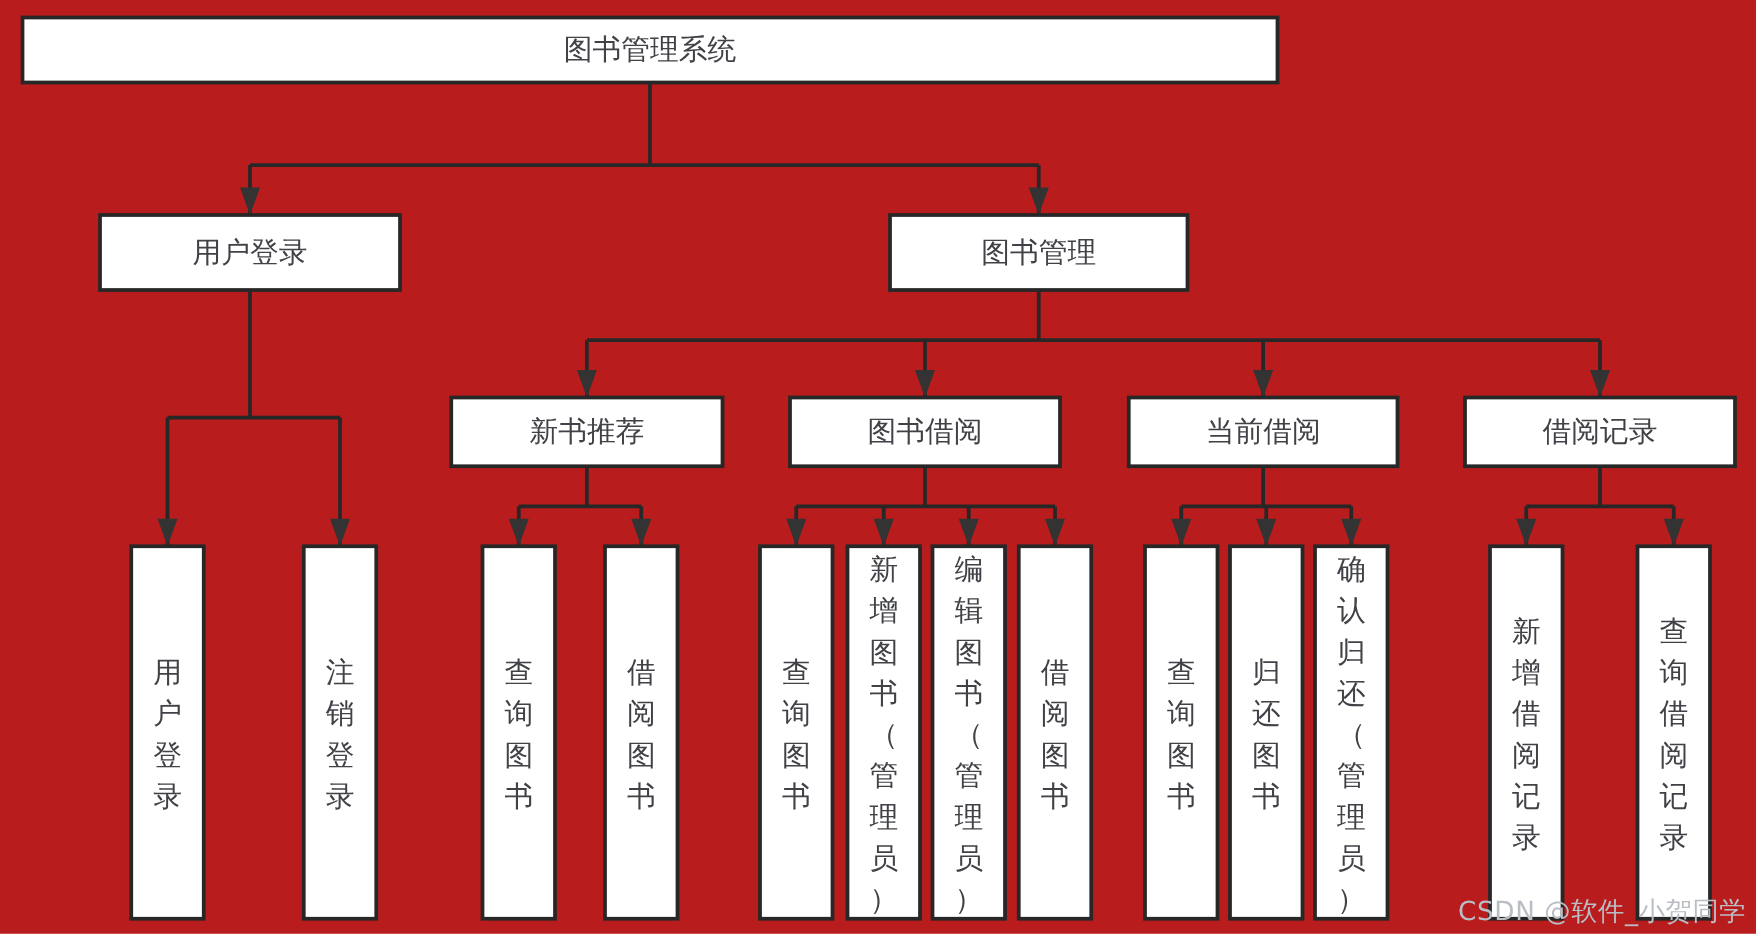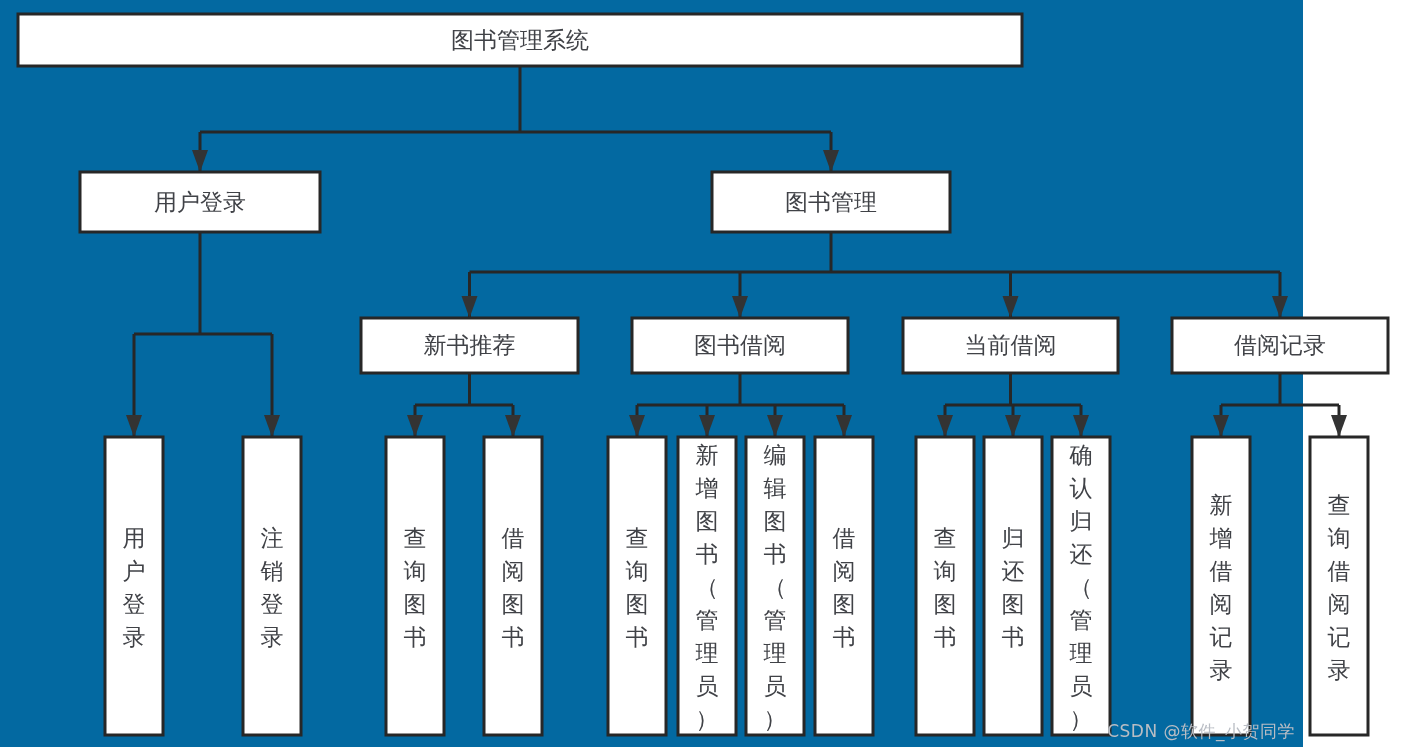--- a/index.html
+++ b/index.html
@@ -8,23 +8,23 @@
     background: #ffffff;
   }
   body {
     width: 1405px;
     height: 747px;
     font-family: "DejaVu Sans", "Liberation Sans", sans-serif;
     overflow: hidden;
   }
   #diagram-root {
     position: relative;
-    width: 1303px;
+    width: 1405px;
     height: 747px;
-    background: #0369a1;
+    background: #b91c1c;
   }
   svg.flow {
     position: absolute;
     left: 0;
     top: 0;
     width: 1405px;
     height: 747px;
     display: block;
   }
   .node-rect {
@@ -53,21 +53,21 @@
     fill: #404247;
     font-family: "DejaVu Sans", "Liberation Sans", sans-serif;
     font-size: 23px;
     text-anchor: middle;
   }
   .watermark {
     position: absolute;
     right: 8px;
     bottom: 4px;
     color: #b9bdc4;
-    font-size: 17px;
+    font-size: 21px;
     font-family: "DejaVu Sans", "Liberation Sans", sans-serif;
     white-space: nowrap;
     letter-spacing: 0.5px;
     user-select: none;
   }
 </style>
 </head>
 <body>
 
 <div id="diagram-root">

